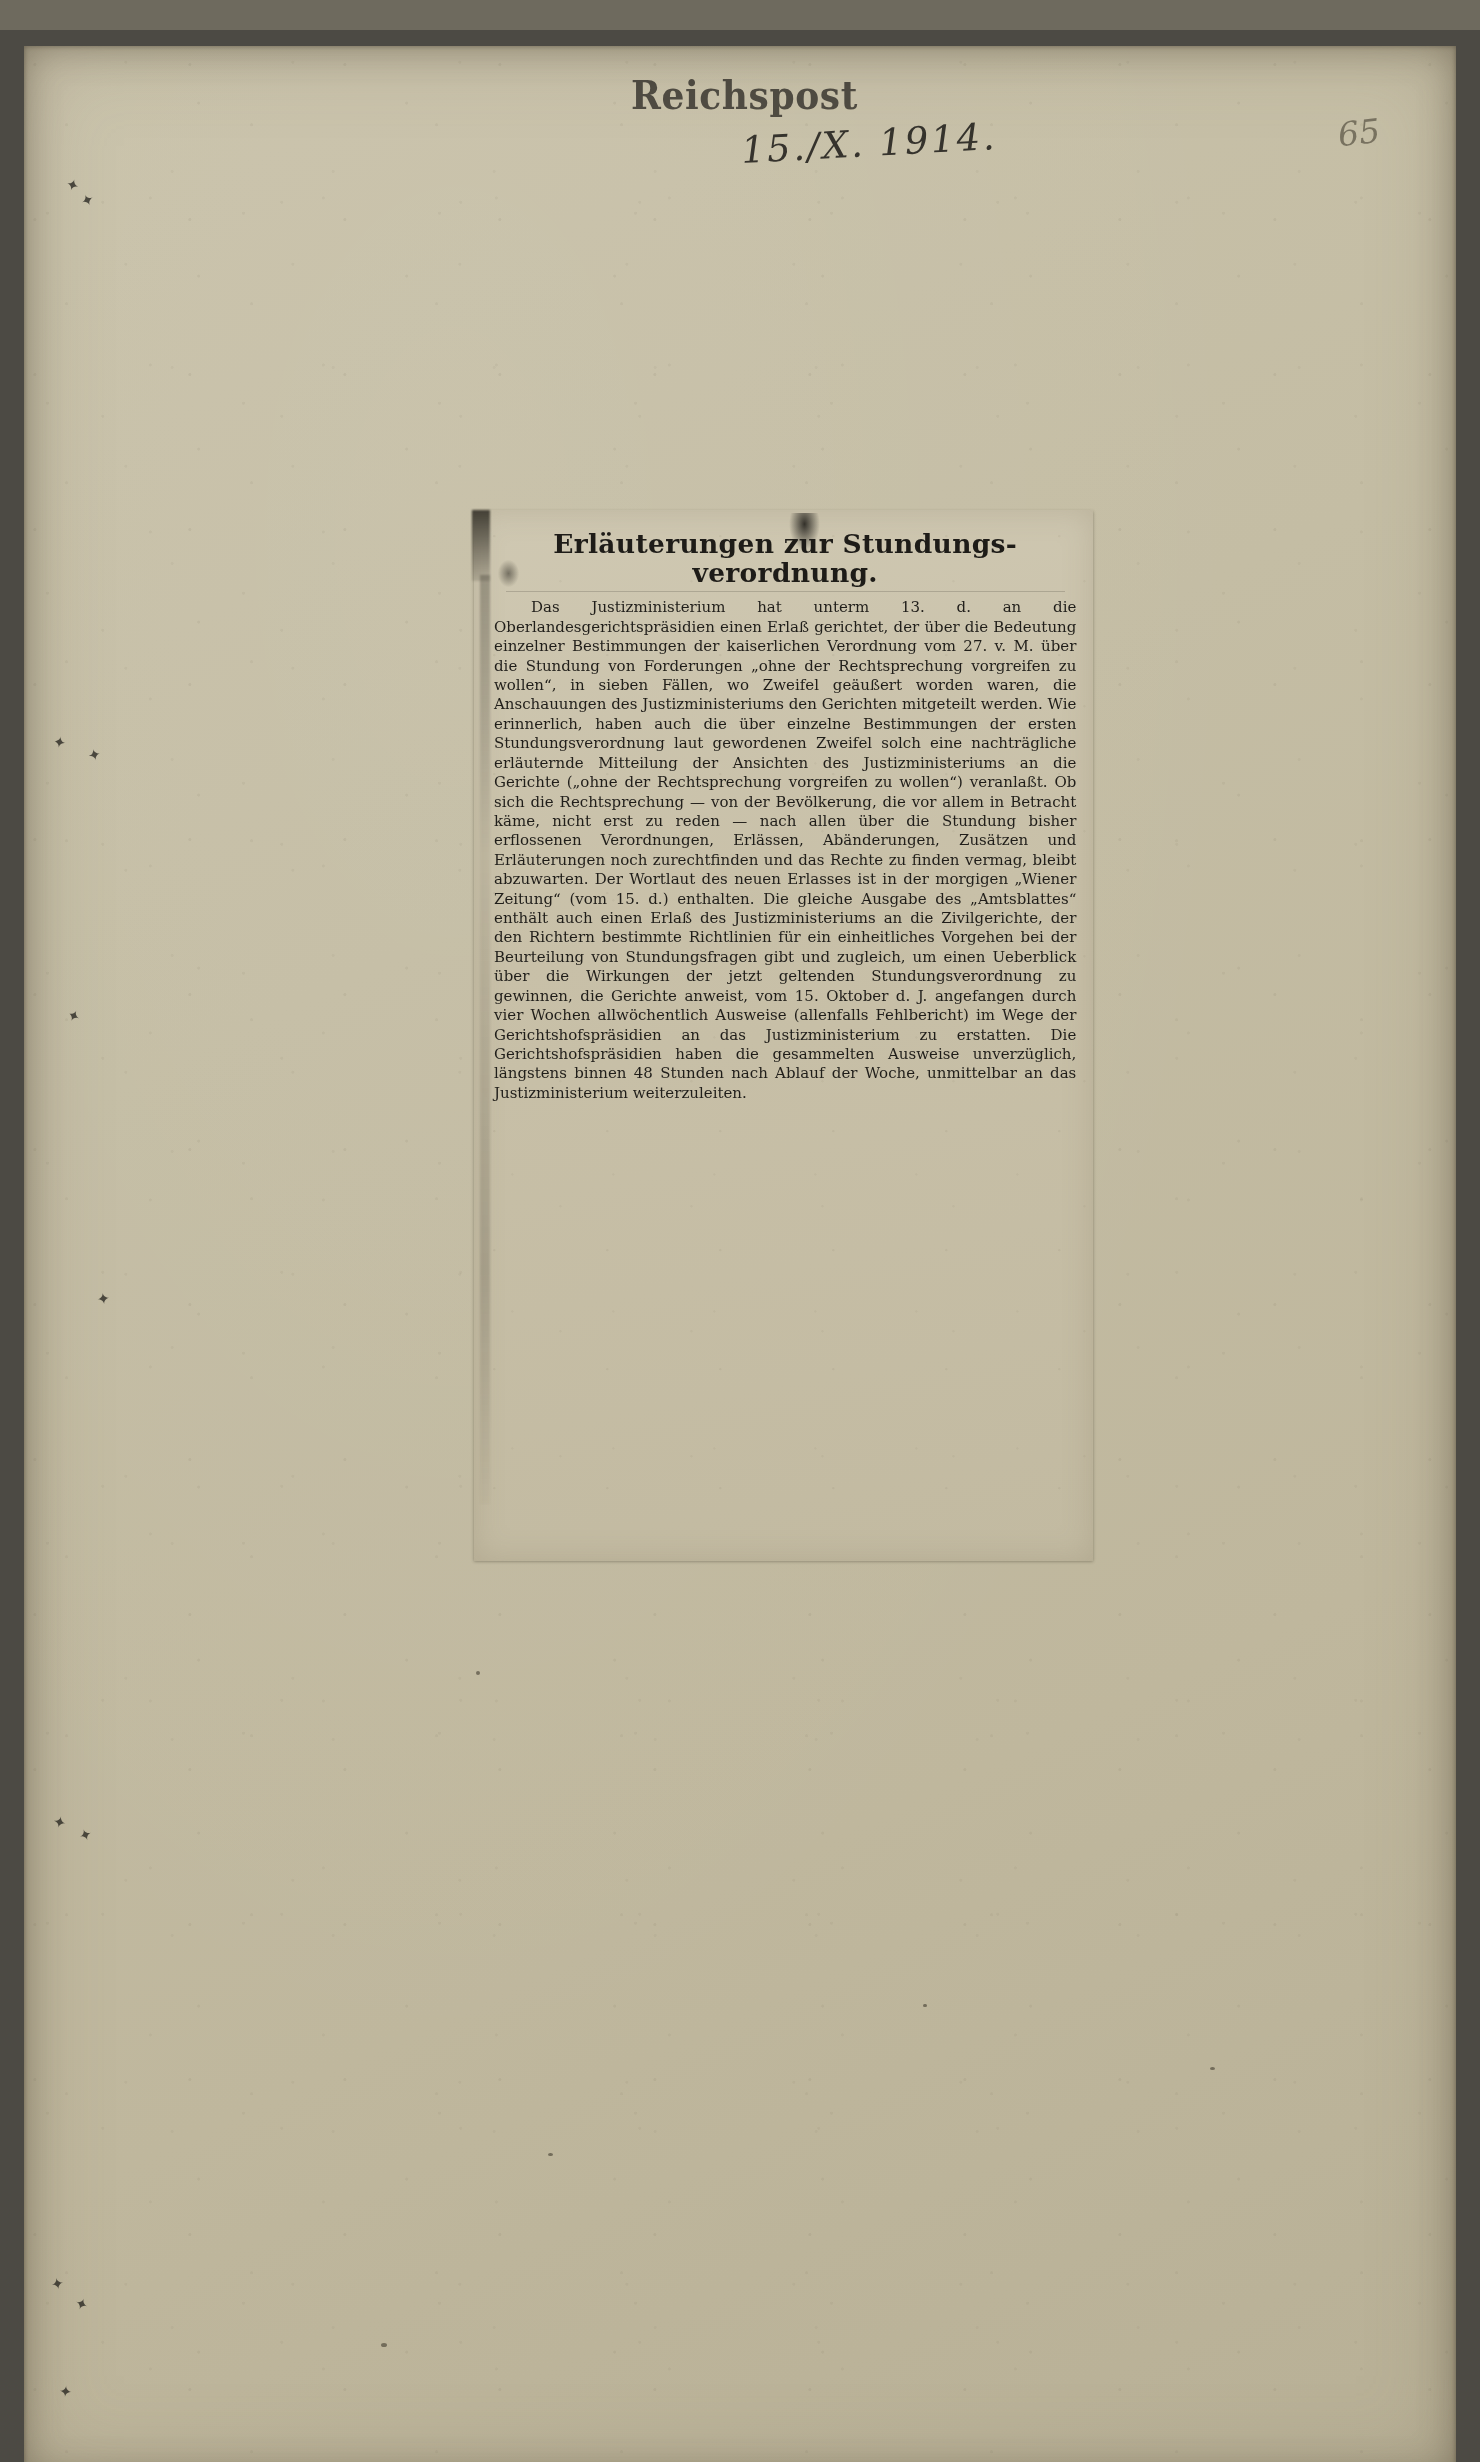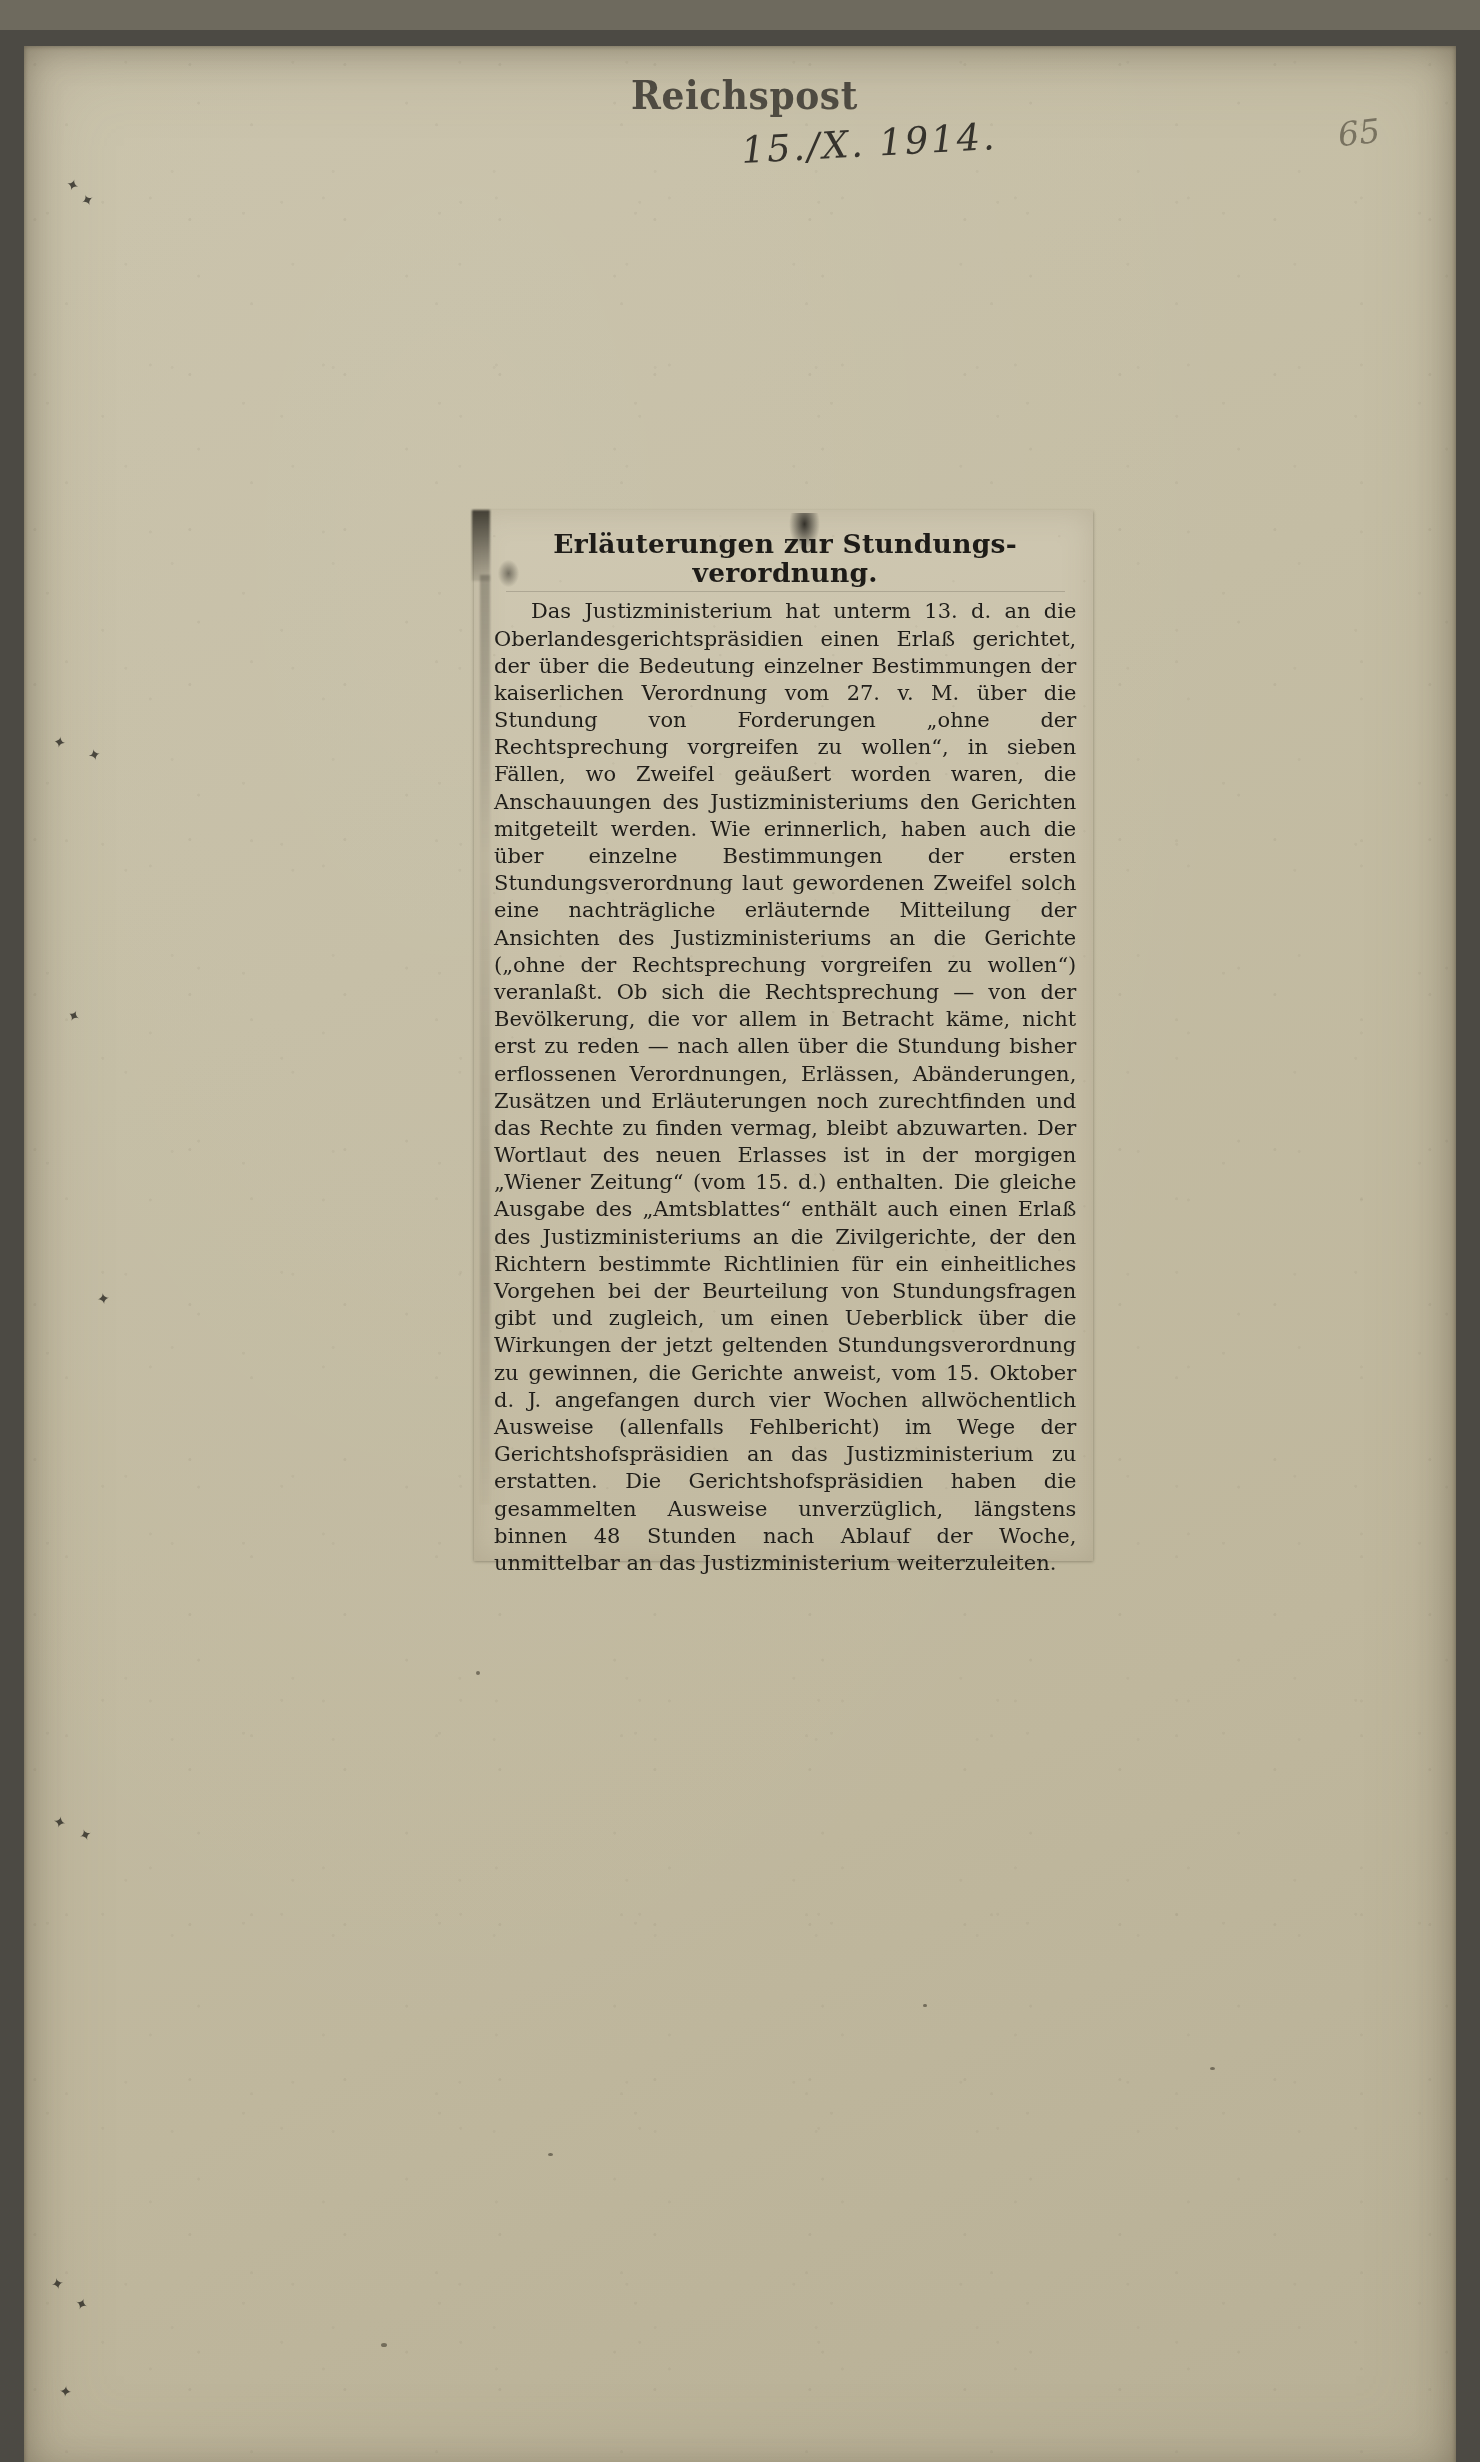--- a/index.html
+++ b/index.html
@@ -173,21 +173,21 @@
   .clip-rule {
     width: 96%;
     margin: 3.6px auto 6px auto;
     border: 0;
     border-top: 1.2px solid rgba(40,38,32,.35);
     opacity: .55;
   }
 
   .clip-body {
     font-family: "DejaVu Serif", serif;
-    font-size: 21px;
+    font-size: 15px;
     line-height: 1.295;
     color: #201e1a;
     text-align: justify;
     text-justify: inter-word;
     hyphens: manual;
     -webkit-hyphens: manual;
     transform: scaleX(1.0);
   }
   .clip-body p {
     margin: 0;

